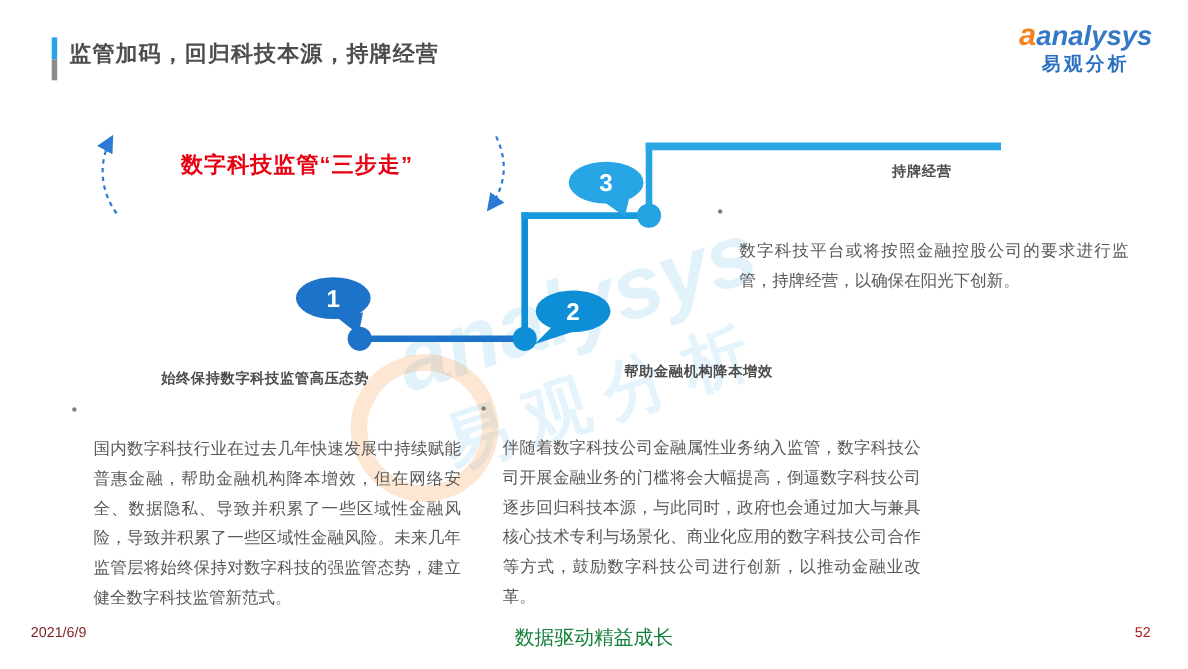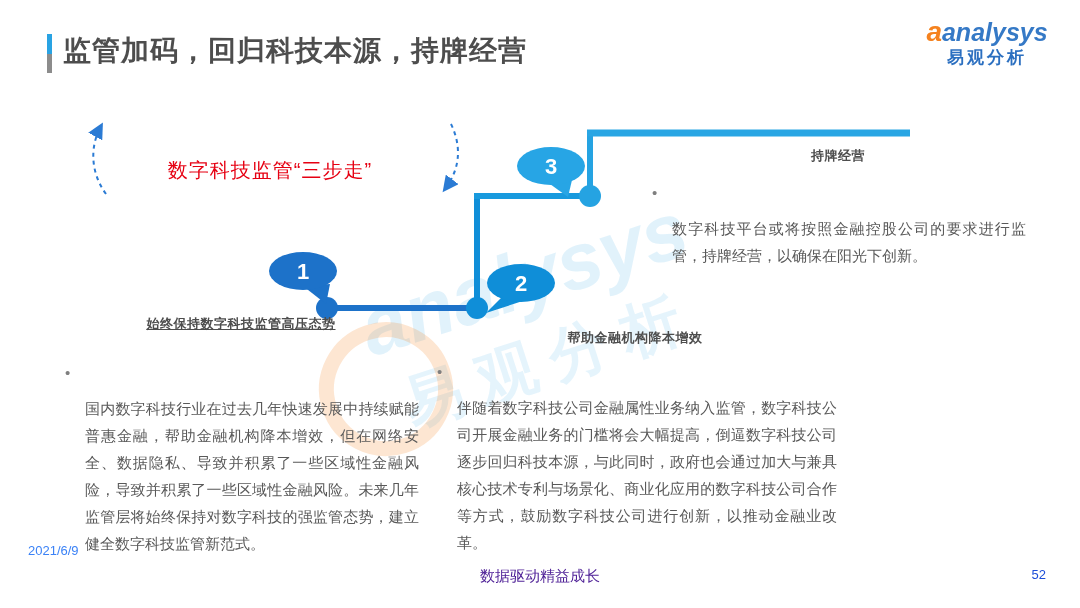--- a/index.html
+++ b/index.html
@@ -9,22 +9,22 @@
     font-family:"Liberation Sans", sans-serif;
     -webkit-font-smoothing:antialiased;
   }
   .abs { position:absolute; }
 
   
   .title-accent { left:47px; top:34px; width:5px; height:20px; background:#29a3e3; }
   .title-accent-gray { left:47px; top:54px; width:5px; height:19px; background:#8c8c8c; }
   .slide-title {
     left:63px; top:30px; width:800px;
-    font-size:28px; line-height:42px; color:#4d4d4d;
-    font-weight:600; letter-spacing:1px;
+    font-size:20px; line-height:42px; color:#4d4d4d;
+    font-weight:600; letter-spacing:1px;font-family:Liberation Mono, monospace;
   }
 
   
   .logo { right:28px; top:18px; width:130px; text-align:center; }
   .logo-word { font-size:25px; font-weight:bold; font-style:italic; color:#3579c6; letter-spacing:0px; line-height:28px; }
   .logo-word .logo-a { color:#f5821f; font-size:28px; }
   .logo-cn { font-size:17px; font-weight:bold; color:#2b6fc0; letter-spacing:3px; line-height:24px; }
 
   
   .watermark {
@@ -34,47 +34,47 @@
   .wm-en { font-size:80px; font-weight:bold; font-style:italic; color:rgba(41,166,228,0.14); line-height:90px; }
   .wm-cn { font-size:60px; font-weight:bold; color:rgba(41,166,228,0.12); letter-spacing:16px; line-height:80px; }
   .wm-ring {
     position:absolute; left:18px; top:40px; width:104px; height:104px;
     border:15px solid rgba(245,130,32,0.20); border-radius:50%;
   }
 
   
   .cycle-label {
     left:120px; top:136px; width:300px; text-align:center;
-    font-size:20px; font-weight:normal; color:#e60012; letter-spacing:1px;margin-top:21px;
+    font-size:20px; font-weight:bold; color:#e60012; letter-spacing:1px;
   }
 
   
   svg.diagram { left:0; top:0; }
   svg text.bubble-num {
     fill:#ffffff; font-size:22px; font-weight:bold;
     font-family:"Liberation Sans", sans-serif; text-anchor:middle;
   }
 
   
   .step-header { font-size:13px; font-weight:bold; color:#4d4d4d; text-align:center; letter-spacing:0.5px; }
   .step-body { display:flex; font-size:15px; color:#595959; line-height:27px; text-align:justify; }
   .step-body .marker { width:20px; flex:none; color:#7f7f7f; }
   .step-body .btxt { flex:1;margin-top:36px; }
 
-  .s1-header { left:65px;  top:315px; width:352px;text-decoration:underline; }
+  .s1-header { left:65px;  top:335px; width:352px; }
   .s1-body   { left:65px;  top:359px; width:354px; }
   .s2-header { left:437px; top:329px; width:396px; }
   .s2-body   { left:437px; top:358px; width:400px; }
   .s3-header { left:652px; top:147px; width:372px; }
   .s3-body   { left:652px; top:179px; width:374px; }
 
   
-  .footer-date   { left:28px;  top:543px; font-size:13px; color:#3b82f6; }
-  .footer-center { left:0; right:0; top:567px; text-align:center; font-size:15px; color:#4c1d95; }
-  .footer-page   { right:34px; top:567px; font-size:13px; color:#1d4ed8; }
+  .footer-date   { left:28px;  top:567px; font-size:13px; color:#7f1d1d; }
+  .footer-center { left:0; right:0; top:567px; text-align:center; font-size:18px; color:#15803d; }
+  .footer-page   { right:34px; top:567px; font-size:13px; color:#b91c1c; }
 </style>
 </head>
 <body>
 
 <div class="abs watermark">
   <div class="wm-ring"></div>
   <div class="wm-en">analysys</div>
   <div class="wm-cn">易观分析</div>
 </div>
 

